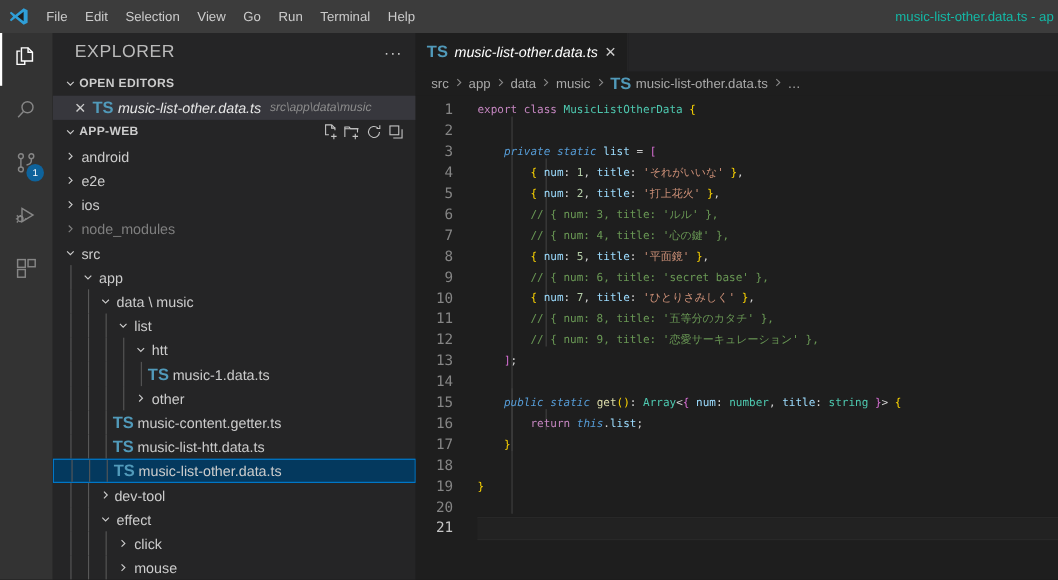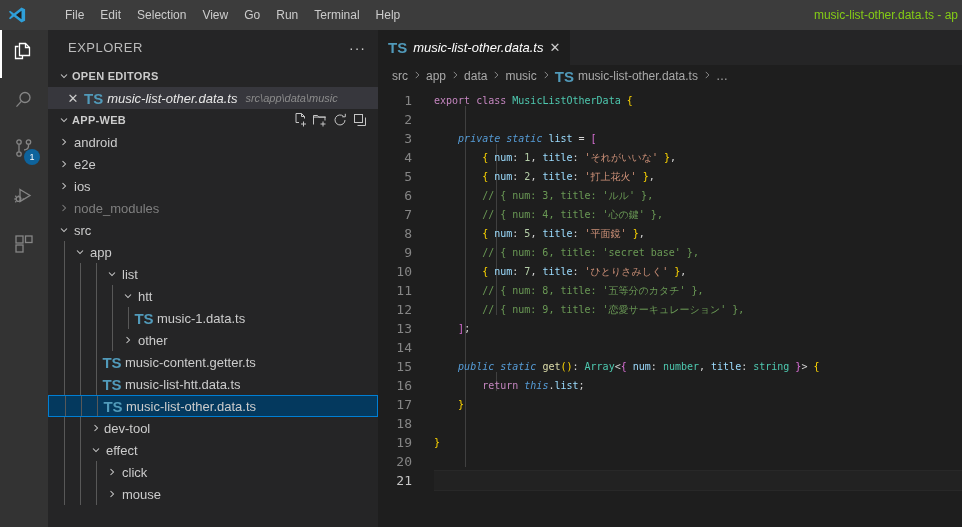--- a/index.html
+++ b/index.html
@@ -8,32 +8,32 @@
     background: #1e1e1e;
     font-family: "Liberation Sans", sans-serif;
     overflow: hidden;
     -webkit-font-smoothing: antialiased;
   }
   .app { display: flex; flex-direction: column; width: 962px; height: 527px; }
 
   
   .titlebar {
     height: 30px; background: #3c3c3c; display: flex; align-items: center;
-    position: relative; flex: none; gap: 23px;
+    position: relative; flex: none;
   }
   .vscode-logo { width: 34px; display: flex; align-items: center; justify-content: center; }
   .vscode-logo svg { display: block; }
   .menu { display: flex; align-items: center; gap: 0; }
   .menu-item {
     font-size: 12px; color: #cccccc; padding: 4px 8px; cursor: default;
     line-height: 14px;
   }
   .title-center {
     position: absolute; left: 0; right: 0; text-align: right;
-    padding-right: 4px; font-size: 12px; color: #84cc16;
+    padding-right: 4px; font-size: 12px; color: #14b8a6;
     pointer-events: none; white-space: nowrap; overflow: hidden;
   }
 
   
   .body { flex: 1; display: flex; min-height: 0; }
 
   
   .activitybar {
     width: 48px; background: #333333; display: flex; flex-direction: column;
     align-items: center; flex: none; padding-top: 0;
@@ -59,21 +59,21 @@
   
   .sidebar {
     width: 330px; background: #252526; display: flex; flex-direction: column;
     flex: none; overflow: hidden;
   }
   .sidebar-title {
     height: 35px; display: flex; align-items: center; justify-content: space-between;
     padding: 0 8px 0 20px; flex: none;
   }
   .sidebar-title .label {
-    font-size: 13px; color: #bbbbbb; letter-spacing: .5px; text-transform: uppercase;
+    font-size: 16px; color: #bbbbbb; letter-spacing: .5px; text-transform: uppercase;
   }
   .sidebar-more { color: #cccccc; font-size: 14px; letter-spacing: 1px; cursor: pointer;
     padding: 0 4px; line-height: 10px; }
 
   .section-header {
     height: 22px; display: flex; align-items: center; padding-left: 8px;
     font-size: 11px; font-weight: bold; color: #cccccc; letter-spacing: .3px;
     cursor: pointer; user-select: none;
   }
   .section-header .chev { width: 16px; display: flex; align-items: center; justify-content: center; }
@@ -338,20 +338,31 @@
           </div>
           <div class="row">
             <span class="indent-guide" style="left: 16px;"></span>
             <span style="width: 24px; flex: 0 0 auto;"></span>
             <span class="twisty">
               <svg width="12" height="12" viewBox="0 0 16 16" fill="none" stroke="currentColor" stroke-width="1.4">
                 <path d="M4 6l4 4 4-4"></path>
               </svg>
             </span>
             <span class="rlabel" style="margin-left: 2px;">app</span>
+          </div>
+          <div class="row">
+            <span class="indent-guide" style="left: 16px;"></span>
+            <span class="indent-guide" style="left: 32px;"></span>
+            <span style="width: 40px; flex: 0 0 auto;"></span>
+            <span class="twisty">
+              <svg width="12" height="12" viewBox="0 0 16 16" fill="none" stroke="currentColor" stroke-width="1.4">
+                <path d="M4 6l4 4 4-4"></path>
+              </svg>
+            </span>
+            <span class="rlabel" style="margin-left: 2px;">data \ music</span>
           </div>
           <div class="row">
             <span class="indent-guide" style="left: 16px;"></span>
             <span class="indent-guide" style="left: 32px;"></span>
             <span class="indent-guide" style="left: 48px;"></span>
             <span style="width: 56px; flex: 0 0 auto;"></span>
             <span class="twisty">
               <svg width="12" height="12" viewBox="0 0 16 16" fill="none" stroke="currentColor" stroke-width="1.4">
                 <path d="M4 6l4 4 4-4"></path>
               </svg>

